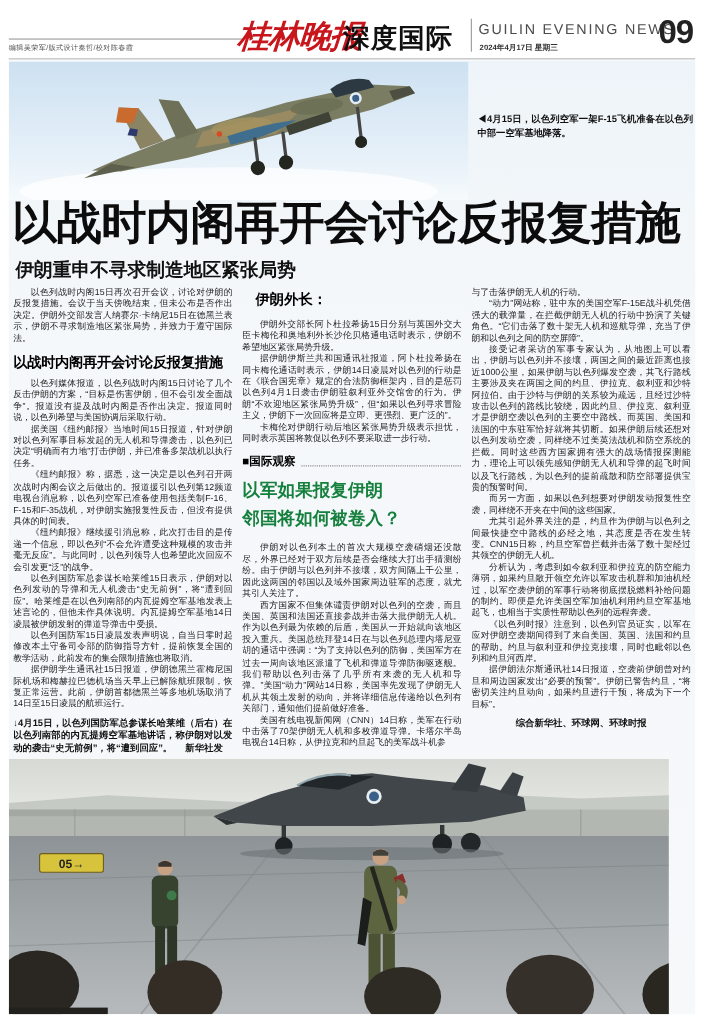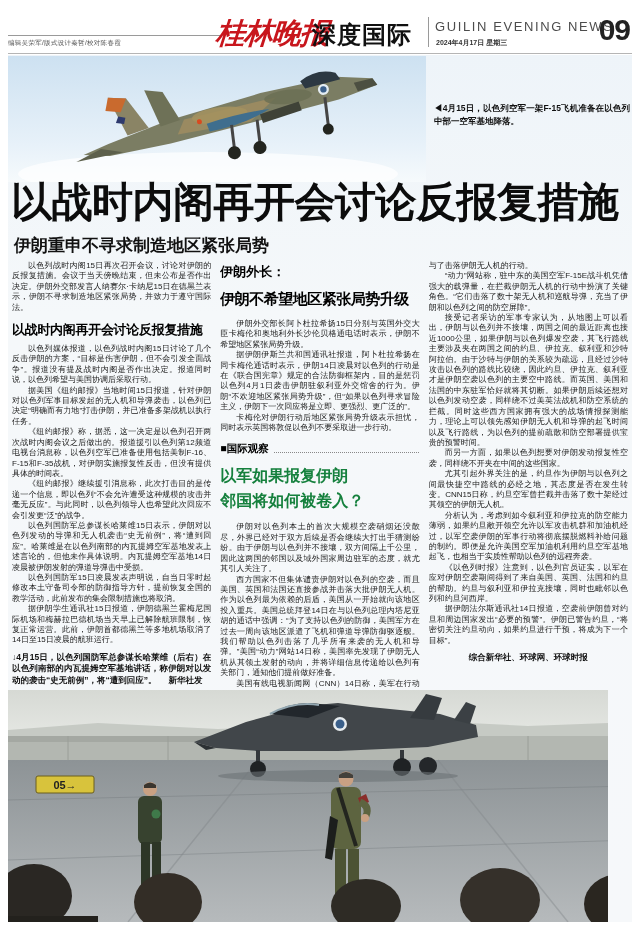--- a/index.html
+++ b/index.html
@@ -29,21 +29,21 @@
   
   .headline{position:absolute;left:11px;top:176px;width:618px;font-size:41px;line-height:52px;
         font-weight:900;color:#0c0c0c;white-space:nowrap;letter-spacing:-.5px;}
   .subheadline{position:absolute;left:14px;top:234px;font-size:17px;font-weight:800;color:#111;}
   
   .columns{position:absolute;left:12px;top:261px;width:616px;height:428px;display:flex;gap:9px;}
   .col{flex:1 1 0;overflow:hidden;}
   p.body{font-size:8px;line-height:10.4px;text-align:justify;text-indent:2em;margin:0;color:#1b1b1b;}
   p.body.noindent{text-indent:0;}
   .sub1{font-size:13px;font-weight:900;color:#000;margin:8px 0 5px;letter-spacing:-.3px;white-space:nowrap;}
-  .kicker{font-size:13px;font-weight:900;color:#000;margin:2px 0 9px;}
+  .kicker{font-size:13px;font-weight:900;color:#000;margin:2px 12px 9px;}
   .c2title{font-size:15px;font-weight:900;color:#000;margin:0 0 10px;letter-spacing:-.5px;white-space:nowrap;}
   .observer{display:flex;align-items:flex-end;margin:9px 0 7px;}
   .observer .label{font-size:10.5px;font-weight:900;color:#000;white-space:nowrap;}
   .observer .dots{flex:1;border-bottom:1.5px dotted #888;margin:0 1px 3px 5px;}
   .c2title2{font-size:16px;font-weight:900;line-height:25px;color:#15803d;margin:1px 0 9px;}
   .caption1{font-size:8.5px;font-weight:bold;line-height:11.5px;margin-top:6px;color:#111;text-align:justify;}
   .caption1 .credit{margin-left:12px;white-space:nowrap;}
   .byline{font-size:8.5px;font-weight:bold;text-align:center;margin-top:6px;color:#111;}
   
   .bottom-photo{position:absolute;left:8px;top:690px;width:600px;height:232px;overflow:hidden;}
@@ -116,21 +116,20 @@
       <p class="body">《纽约邮报》称，据悉，这一决定是以色列召开两次战时内阁会议之后做出的。报道援引以色列第12频道电视台消息称，以色列空军已准备使用包括美制F-16、F-15和F-35战机，对伊朗实施报复性反击，但没有提供具体的时间表。</p>
       <p class="body">《纽约邮报》继续援引消息称，此次打击目的是传递一个信息，即以色列“不会允许遭受这种规模的攻击并毫无反应”。与此同时，以色列领导人也希望此次回应不会引发更“泛”的战争。</p>
       <p class="body">以色列国防军总参谋长哈莱维15日表示，伊朗对以色列发动的导弹和无人机袭击“史无前例”，将“遭到回应”。哈莱维是在以色列南部的内瓦提姆空军基地发表上述言论的，但他未作具体说明。内瓦提姆空军基地14日凌晨被伊朗发射的弹道导弹击中受损。</p>
       <p class="body">以色列国防军15日凌晨发表声明说，自当日零时起修改本土守备司令部的防御指导方针，提前恢复全国的教学活动，此前发布的集会限制措施也将取消。</p>
       <p class="body">据伊朗学生通讯社15日报道，伊朗德黑兰霍梅尼国际机场和梅赫拉巴德机场当天早上已解除航班限制，恢复正常运营。此前，伊朗首都德黑兰等多地机场取消了14日至15日凌晨的航班运行。</p>
       <p class="caption1"><span>↓4月15日，以色列国防军总参谋长哈莱维（后右）在以色列南部的内瓦提姆空军基地讲话，称伊朗对以发动的袭击“史无前例”，将“遭到回应”。</span><span class="credit">新华社发</span></p>
     </div>
 
     <div class="col">
       <div class="kicker">伊朗外长：</div>
-      <div class="c2title">伊朗不希望地区紧张局势升级</div>
       <p class="body">伊朗外交部长阿卜杜拉希扬15日分别与英国外交大臣卡梅伦和奥地利外长沙伦贝格通电话时表示，伊朗不希望地区紧张局势升级。</p>
       <p class="body">据伊朗伊斯兰共和国通讯社报道，阿卜杜拉希扬在同卡梅伦通话时表示，伊朗14日凌晨对以色列的行动是在《联合国宪章》规定的合法防御框架内，目的是惩罚以色列4月1日袭击伊朗驻叙利亚外交馆舍的行为。伊朗“不欢迎地区紧张局势升级”，但“如果以色列寻求冒险主义，伊朗下一次回应将是立即、更强烈、更广泛的”。</p>
       <p class="body">卡梅伦对伊朗行动后地区紧张局势升级表示担忧，同时表示英国将敦促以色列不要采取进一步行动。</p>
       <div class="observer">
         <span class="label">■国际观察</span>
         <span class="dots"></span>
       </div>
       <div class="c2title2">
         <div>以军如果报复伊朗</div>
         <div>邻国将如何被卷入？</div>

